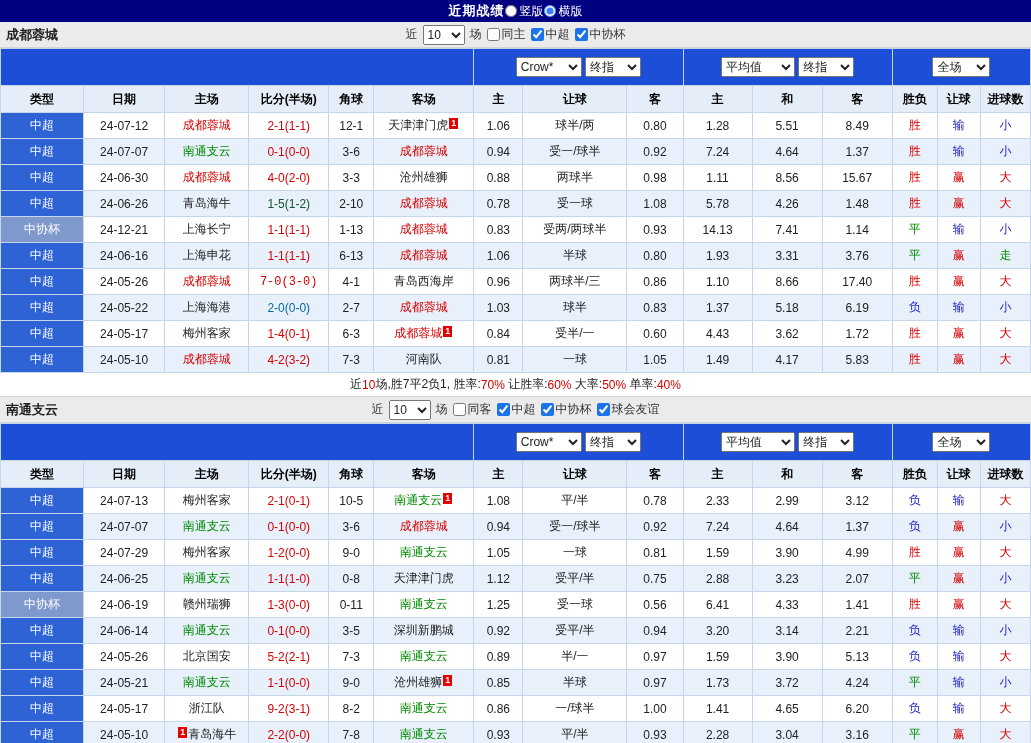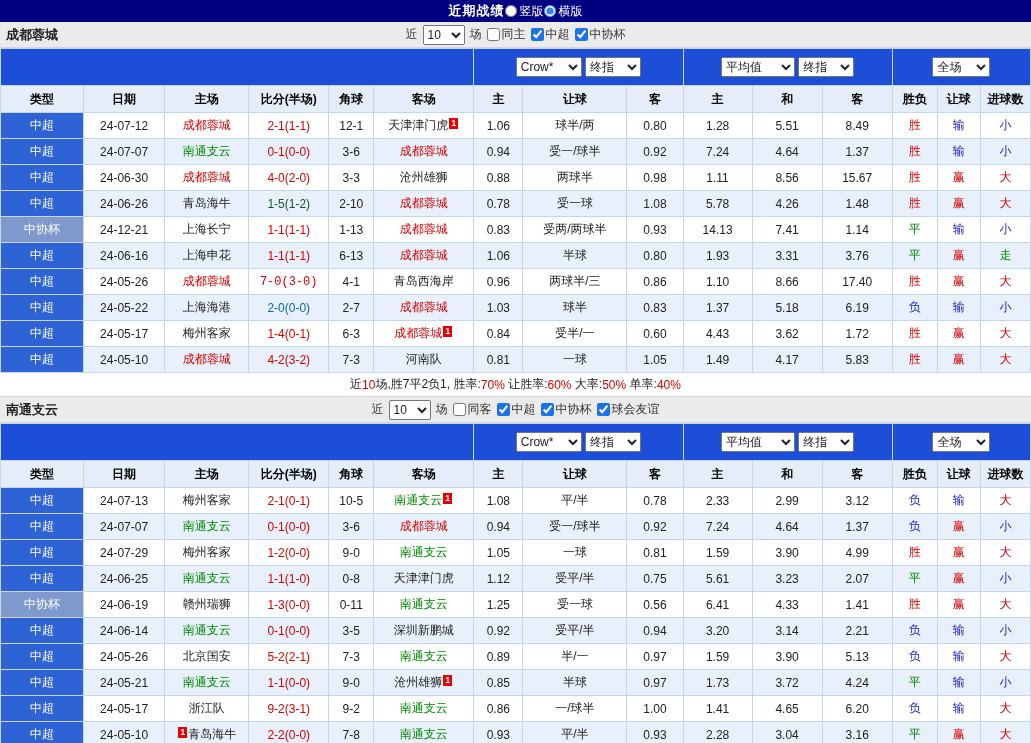--- a/index.html
+++ b/index.html
@@ -408,21 +408,21 @@
           <tr>
             <td style="background: rgb(46, 99, 214); color: rgb(255, 255, 255);">中超</td>
             <td class="dim">24-06-25</td>
             <td><span class="team" style="color: rgb(0, 138, 0);">南通支云</span></td>
             <td><span class="score" style="color: rgb(214, 0, 0);">1-1(1-0)</span></td>
             <td class="dim">0-8</td>
             <td><span class="team" style="color: rgb(34, 34, 34);">天津津门虎</span></td>
             <td class="dim">1.12</td>
             <td class="dim">受平/半</td>
             <td class="dim">0.75</td>
-            <td class="dim">5.61</td>
+            <td class="dim">2.88</td>
             <td class="dim">3.23</td>
             <td class="dim">2.07</td>
             <td style="color: rgb(0, 138, 0);">平</td>
             <td style="color: rgb(214, 0, 0);">赢</td>
             <td style="color: rgb(34, 34, 204);">小</td>
           </tr>
           <tr>
             <td style="background: rgb(128, 153, 204); color: rgb(255, 255, 255);">中协杯</td>
             <td class="dim">24-06-19</td>
             <td><span class="team" style="color: rgb(34, 34, 34);">赣州瑞狮</span></td>
@@ -488,21 +488,21 @@
             <td class="dim">4.24</td>
             <td style="color: rgb(0, 138, 0);">平</td>
             <td style="color: rgb(34, 34, 204);">输</td>
             <td style="color: rgb(34, 34, 204);">小</td>
           </tr>
           <tr>
             <td style="background: rgb(46, 99, 214); color: rgb(255, 255, 255);">中超</td>
             <td class="dim">24-05-17</td>
             <td><span class="team" style="color: rgb(34, 34, 34);">浙江队</span></td>
             <td><span class="score" style="color: rgb(214, 0, 0);">9-2(3-1)</span></td>
-            <td class="dim">9-2</td>
+            <td class="dim">8-2</td>
             <td><span class="team" style="color: rgb(0, 138, 0);">南通支云</span></td>
             <td class="dim">0.86</td>
             <td class="dim">一/球半</td>
             <td class="dim">1.00</td>
             <td class="dim">1.41</td>
             <td class="dim">4.65</td>
             <td class="dim">6.20</td>
             <td style="color: rgb(34, 34, 204);">负</td>
             <td style="color: rgb(34, 34, 204);">输</td>
             <td style="color: rgb(214, 0, 0);">大</td>

